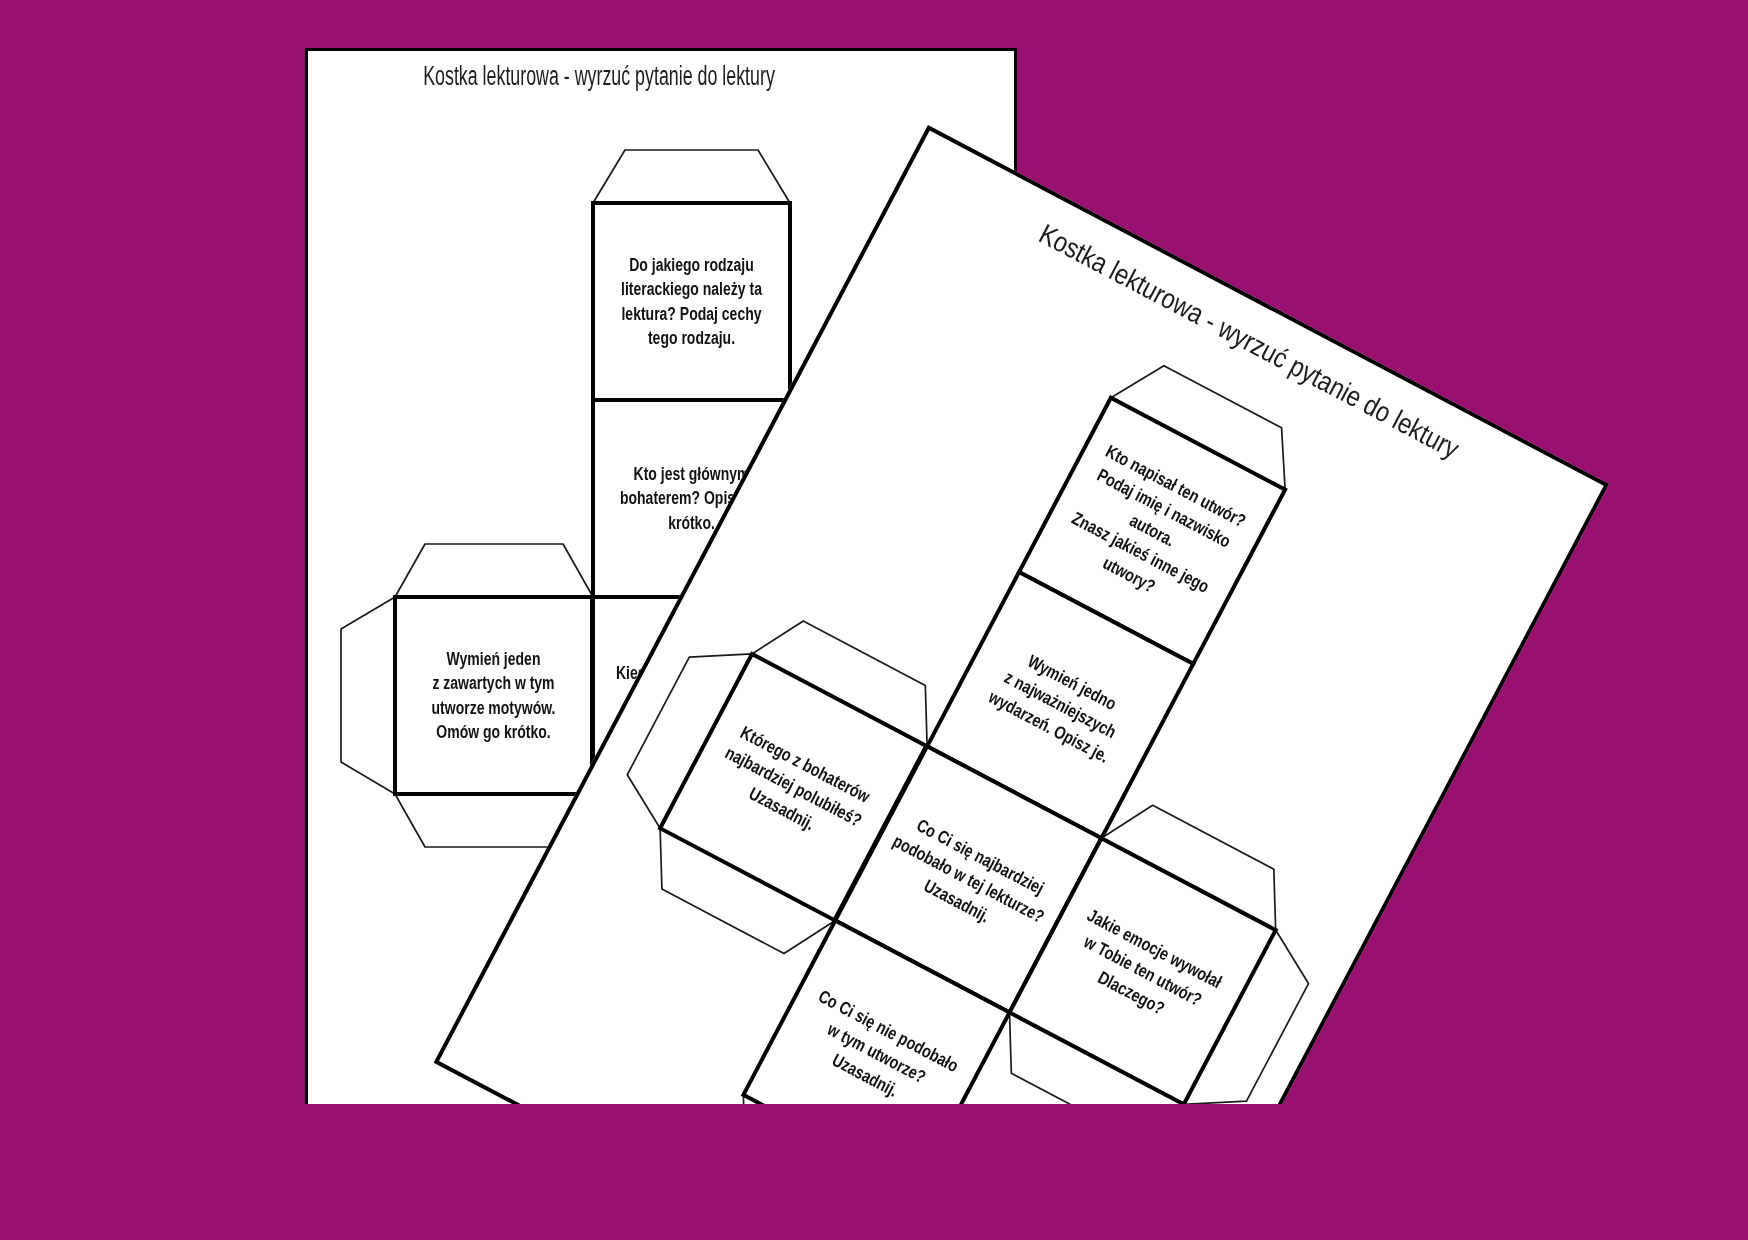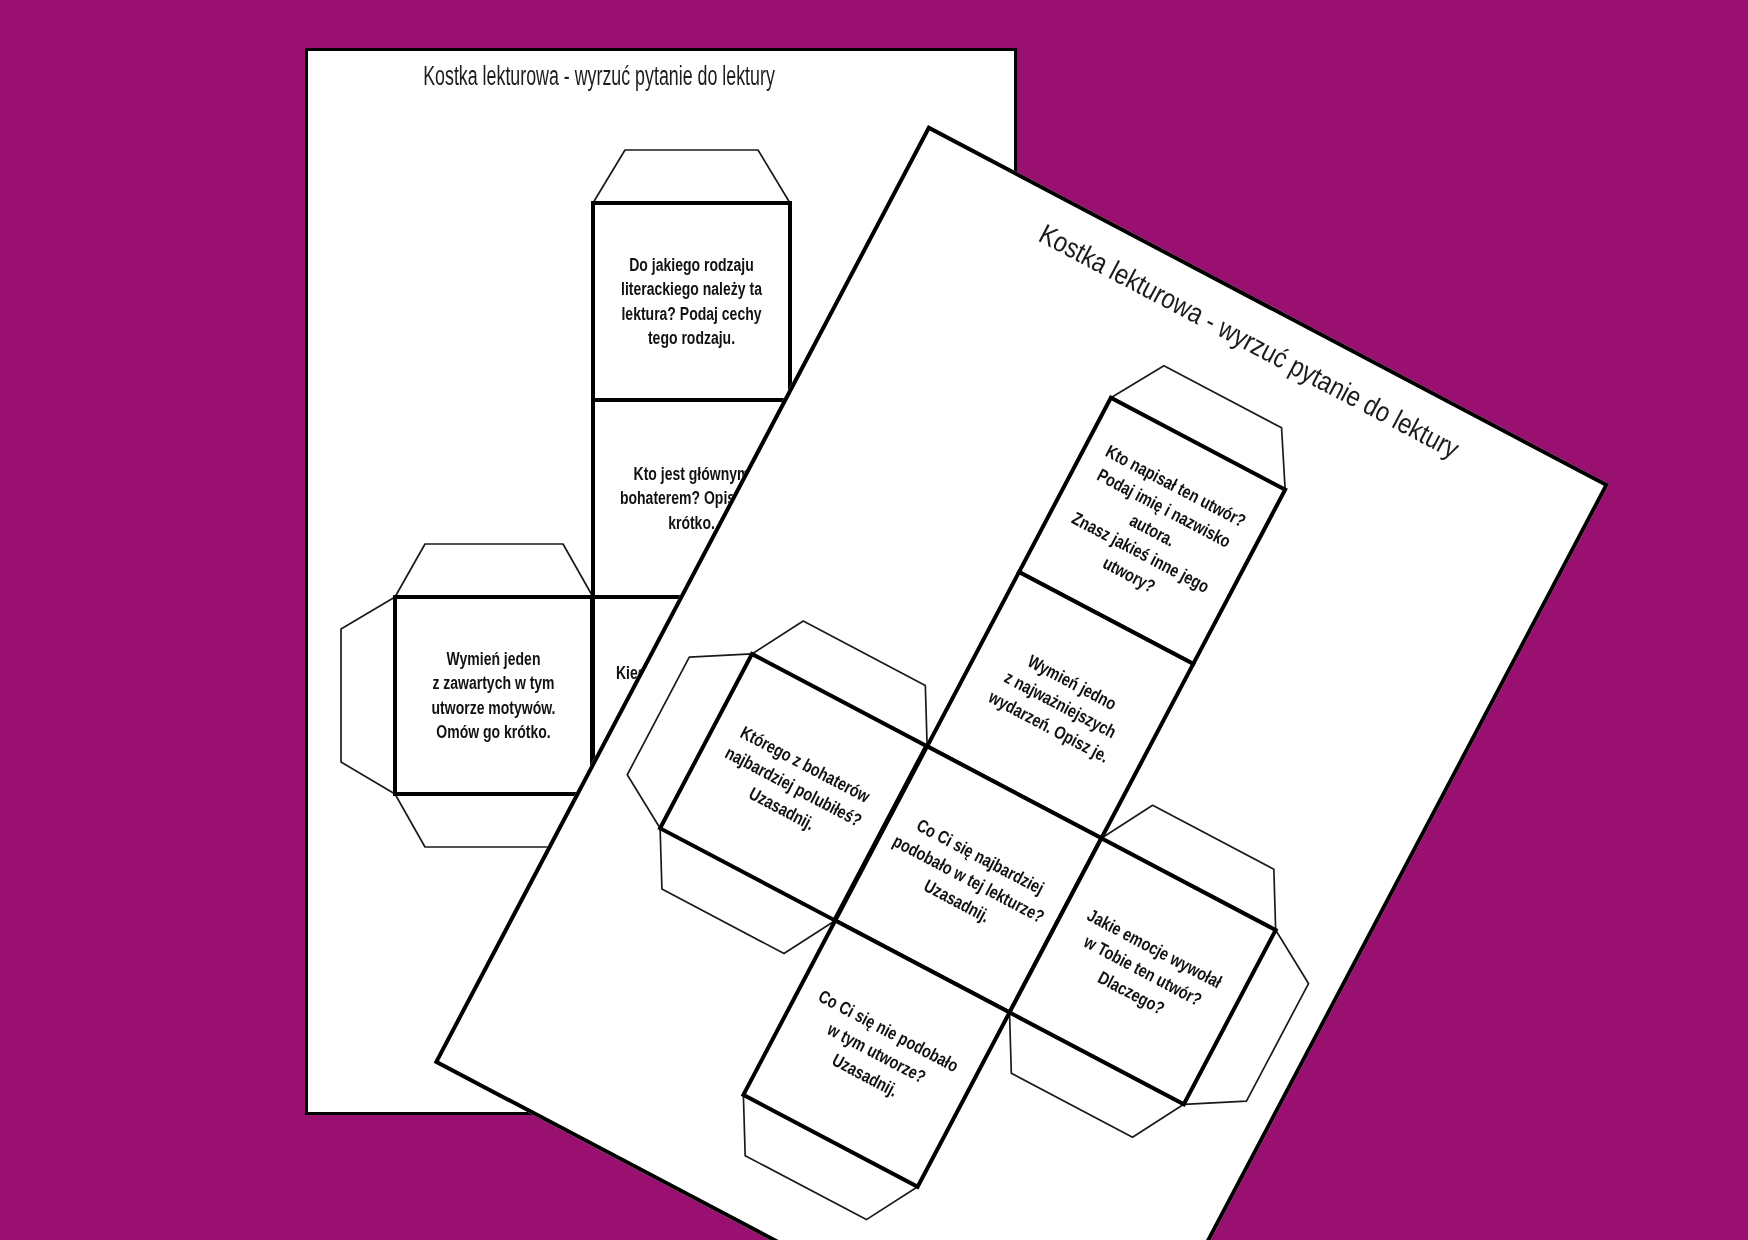--- a/index.html
+++ b/index.html
@@ -7,21 +7,21 @@
     padding: 0;
     width: 1748px;
     height: 1240px;
     overflow: hidden;
     font-family: "Liberation Sans", "DejaVu Sans", sans-serif;
   }
   .stage {
     position: absolute;
     inset: 0;
     width: 1748px;
-    height: 1240px;
+    height: 1104px;
     overflow: hidden;
   }
   .page {
     position: absolute;
     background: #ffffff;
     box-sizing: border-box;
   }
   .page-back {
     left: 305px;
     top: 48px;

